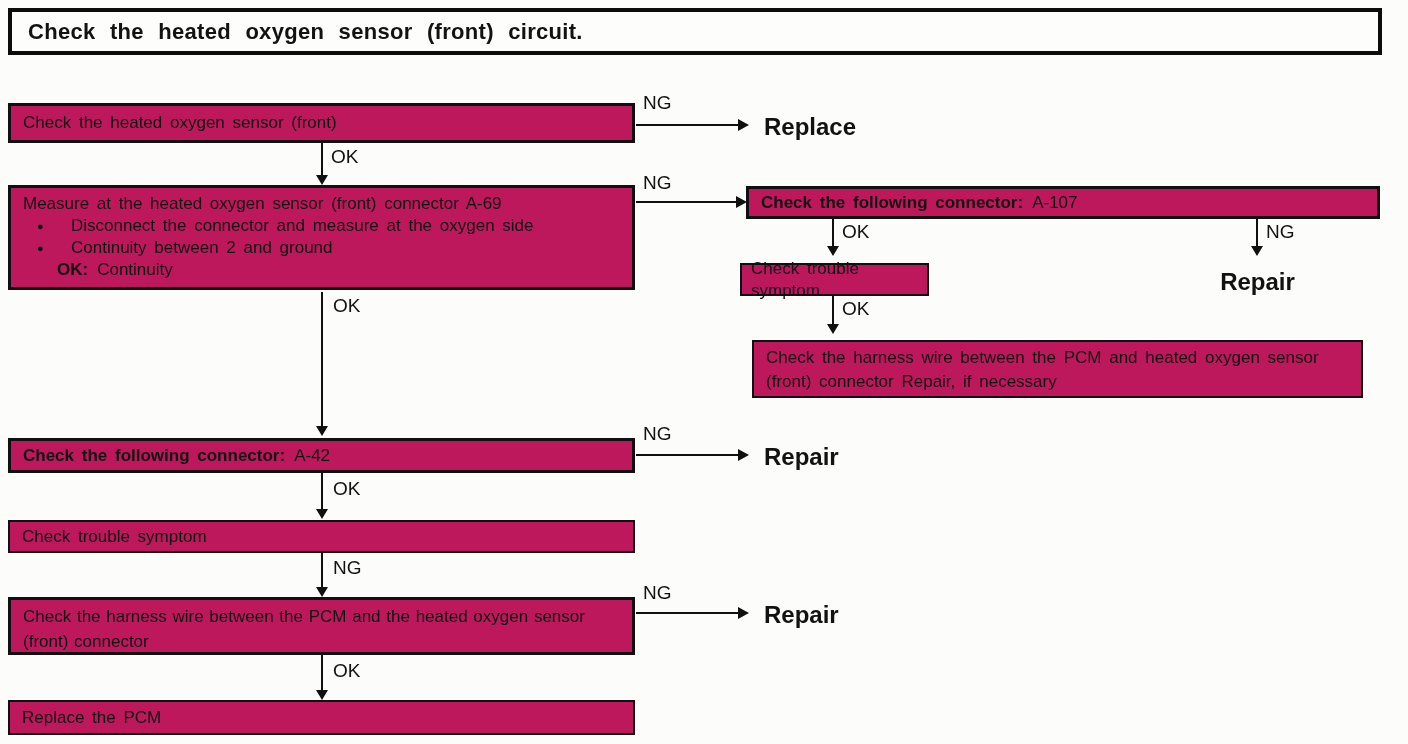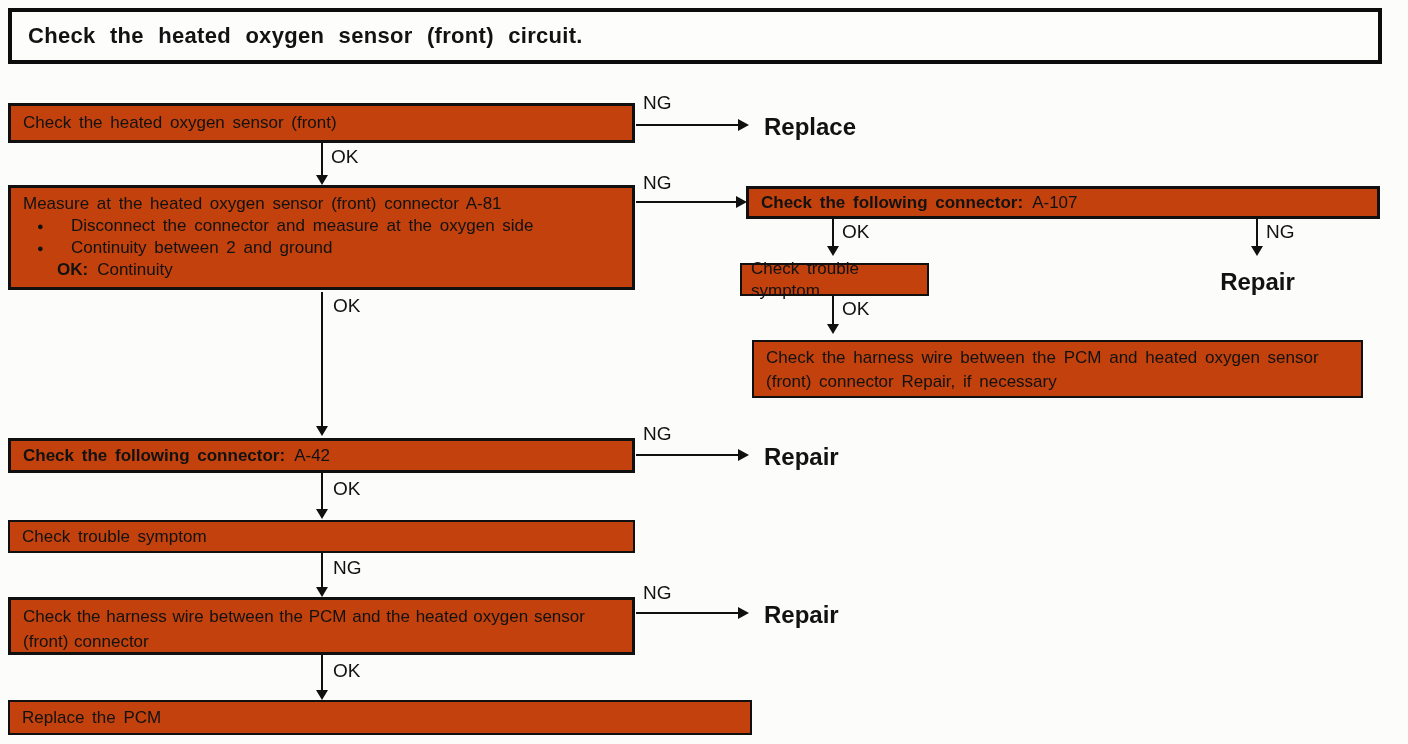--- a/index.html
+++ b/index.html
@@ -9,21 +9,21 @@
     background:#fcfcfa;
     font-family:"Liberation Sans","DejaVu Sans",sans-serif;
     color:#121212;
     overflow:hidden;
   }
 
   
   .fbox {
     position:absolute; box-sizing:border-box;
     border:3px solid #101010;
-    background:#c2410c;
+    background:#be185d;
     display:flex; align-items:center;
     font-size:17px; word-spacing:3px;
     padding:0 10px 0 12px;
     line-height:1.25;
   }
   .fbox.thin { border-width:2px; }
   .fbox.multiline { display:block; padding-top:5px; }
   .title-box {
     position:absolute; box-sizing:border-box;
     border:4px solid #0c0c0c;
@@ -65,35 +65,35 @@
     border-top:6px solid transparent;
     border-bottom:6px solid transparent;
     border-left:11px solid #101010;
   }
 </style>
 </head>
 <body>
 
 <div id="page">
 
-  <div class="title-box" style="left:8px; top:8px; width:1374px; height:56px;">Check the heated oxygen sensor (front) circuit.</div>
+  <div class="title-box" style="left:8px; top:8px; width:1374px; height:47px;">Check the heated oxygen sensor (front) circuit.</div>
 
   <div class="fbox" style="left:8px; top:103px; width:627px; height:40px;">Check the heated oxygen sensor (front)</div>
 
   <div class="edge-label" style="left:643px; top:93px;">NG</div>
   <div class="hline" style="left:636px; top:124px; width:102px;"></div>
   <div class="ah-right" style="left:738px; top:119px;"></div>
   <div class="terminal" style="left:764px; top:113px;">Replace</div>
 
   <div class="vline" style="left:321px; top:143px; height:33px;"></div>
   <div class="ah-down" style="left:316px; top:175px;"></div>
   <div class="edge-label" style="left:331px; top:147px;">OK</div>
 
   <div class="fbox multiline" style="left:8px; top:185px; width:627px; height:105px;">
-    <div class="m-line">Measure at the heated oxygen sensor (front) connector A-81</div>
+    <div class="m-line">Measure at the heated oxygen sensor (front) connector A-69</div>
     <div class="m-row">
       <span class="m-dot">●</span>
       <span>Disconnect the connector and measure at the oxygen side</span>
     </div>
     <div class="m-row">
       <span class="m-dot">●</span>
       <span>Continuity between 2 and ground</span>
     </div>
     <div class="m-ok">
       <span class="bold">OK:</span><span class="val">Continuity</span>
@@ -154,15 +154,15 @@
 
   <div class="edge-label" style="left:643px; top:583px;">NG</div>
   <div class="hline" style="left:636px; top:612px; width:102px;"></div>
   <div class="ah-right" style="left:738px; top:607px;"></div>
   <div class="terminal" style="left:764px; top:601px;">Repair</div>
 
   <div class="vline" style="left:321px; top:655px; height:36px;"></div>
   <div class="ah-down" style="left:316px; top:690px;"></div>
   <div class="edge-label" style="left:333px; top:661px;">OK</div>
 
-  <div class="fbox thin" style="left:8px; top:700px; width:744px; height:35px;">Replace the PCM</div>
+  <div class="fbox thin" style="left:8px; top:700px; width:627px; height:35px;">Replace the PCM</div>
 
 </div>
 
 </body></html>

